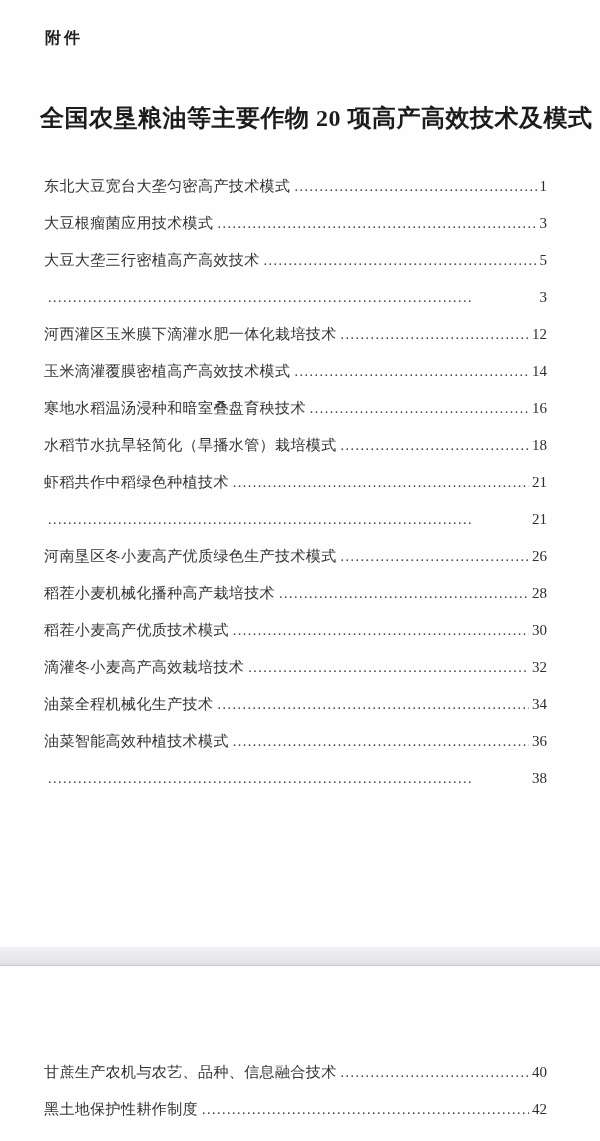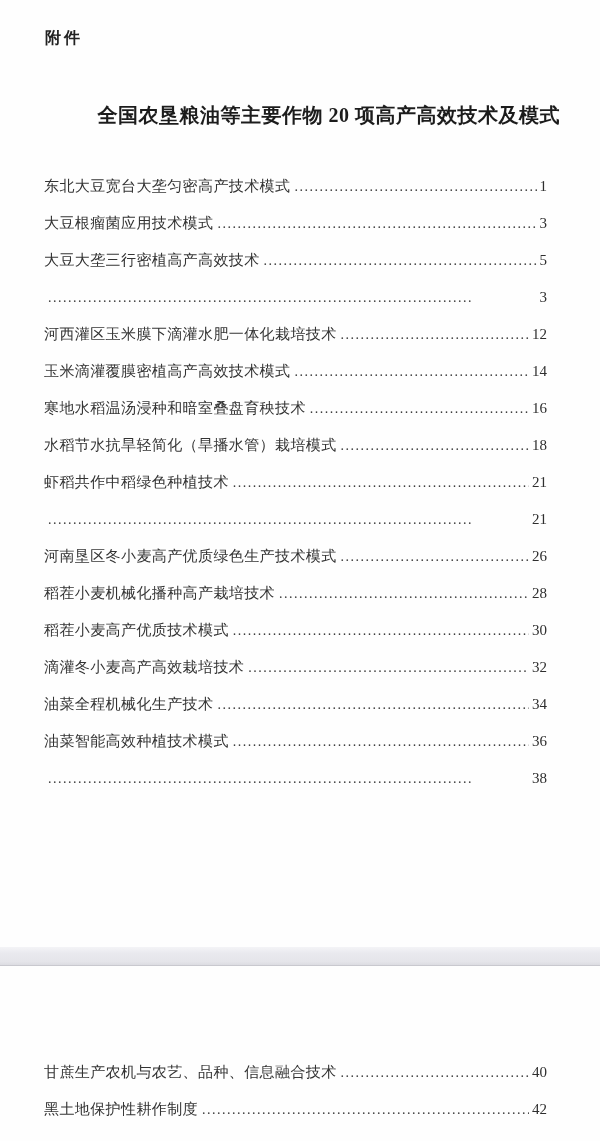--- a/index.html
+++ b/index.html
@@ -26,21 +26,21 @@
     font-weight: bold;
     letter-spacing: 3px;
     color: #222222;
   }
   .doc-title {
     position: absolute;
     left: 40px;
     right: 40px;
     top: 102px;
     text-align: right;
-    font-size: 20px;
+    font-size: 24px;
     font-weight: bold;
     letter-spacing: 0.5px;
     color: #1c1c1c;
     white-space: nowrap;
   }
   .toc {
     position: absolute;
     left: 44px;
     right: 53px;
   }

